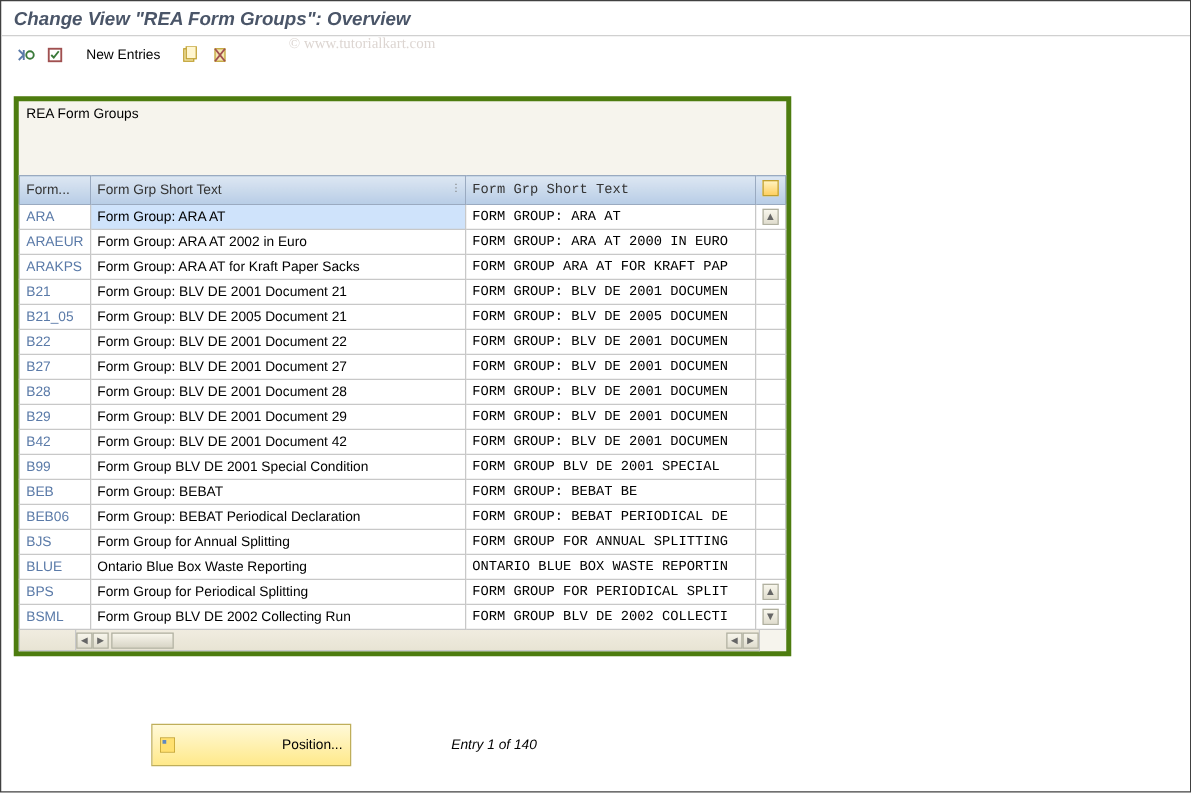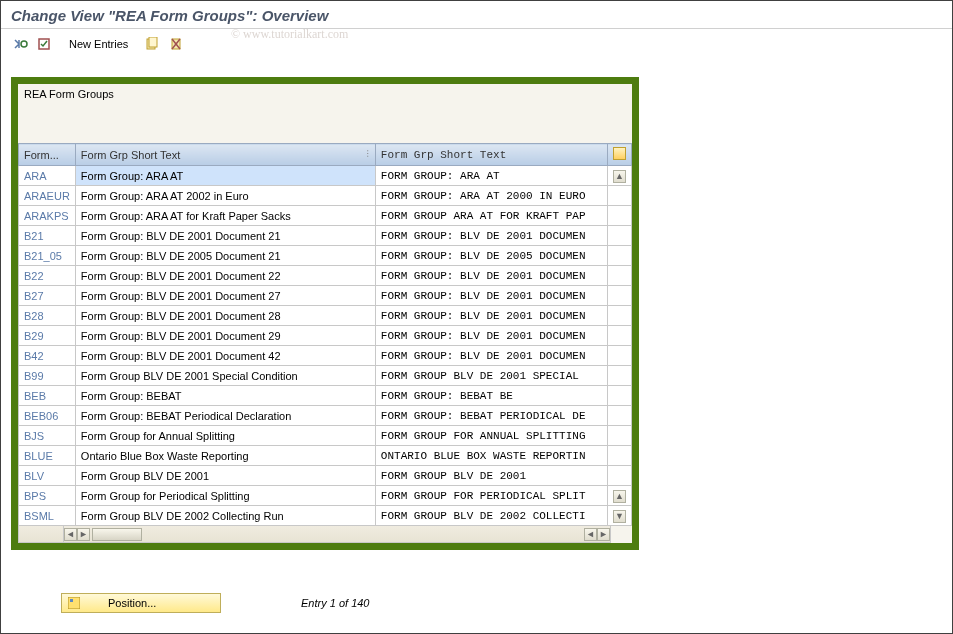--- a/index.html
+++ b/index.html
@@ -50,21 +50,21 @@
       font-size: 12px;
       color: rgba(156,134,124,0.35);
       font-family: Georgia, serif;
       pointer-events: none;
     }
     .body-area {
       padding: 18px 10px 10px;
     }
     .table-box {
       display: inline-block;
-      border: 7px solid #4d7c0f;
+      border: 4px solid #4d7c0f;
       background: #f6f4ed;
     }
     .table-title {
       padding: 4px 6px;
       font-size: 11px;
     }
     .grid {
       border-collapse: collapse;
       margin-top: 39px;
     }
@@ -118,30 +118,31 @@
       height: 13px; width: 50px; background: linear-gradient(#f8f6ec,#d8d5c6);
       border: 1px solid #b0b0a0; margin-left: 2px;
     }
     .footer {
       position: absolute;
       left: 0; right: 0; bottom: 20px;
       display: flex;
       align-items: center;
     }
     .pos-btn {
-      margin-left: 60px;
+      margin-left: 120px;
       width: 160px;
-      height: 20px;
+      height: 34px;
       background: linear-gradient(#fff9d8,#ffe98a);
       border: 1px solid #bfae5a;
       display: inline-flex;
       align-items: center;
       padding: 0 6px;
       cursor: pointer;
       font-size: 11px;
+      justify-content: space-between;
     }
     .pos-btn .mini-icon {
       width: 12px; height: 12px; margin-right: 28px;
       display: inline-block;
     }
     .entry-label {
       margin-left: 80px;
       font-size: 11px;
       font-style: italic;
     }
@@ -282,26 +283,20 @@
             <td class="col-txt2">FORM GROUP FOR ANNUAL SPLITTING</td>
             <td class="col-scroll scrollbar-area"></td>
           </tr>
           <tr>
             <td class="col-code">BLUE</td>
             <td class="col-txt1">Ontario Blue Box Waste Reporting</td>
             <td class="col-txt2">ONTARIO BLUE BOX WASTE REPORTIN</td>
             <td class="col-scroll scrollbar-area"></td>
           </tr>
           <tr>
-            <td class="col-code">BLV</td>
-            <td class="col-txt1">Form Group BLV DE 2001</td>
-            <td class="col-txt2">FORM GROUP BLV DE 2001</td>
-            <td class="col-scroll scrollbar-area"></td>
-          </tr>
-          <tr>
             <td class="col-code">BPS</td>
             <td class="col-txt1">Form Group for Periodical Splitting</td>
             <td class="col-txt2">FORM GROUP FOR PERIODICAL SPLIT</td>
             <td class="col-scroll scrollbar-area"><span class="scroll-btn">▲</span></td>
           </tr>
           <tr>
             <td class="col-code">BSML</td>
             <td class="col-txt1">Form Group BLV DE 2002 Collecting Run</td>
             <td class="col-txt2">FORM GROUP BLV DE 2002 COLLECTI</td>
             <td class="col-scroll scrollbar-area"><span class="scroll-btn">▼</span></td>

